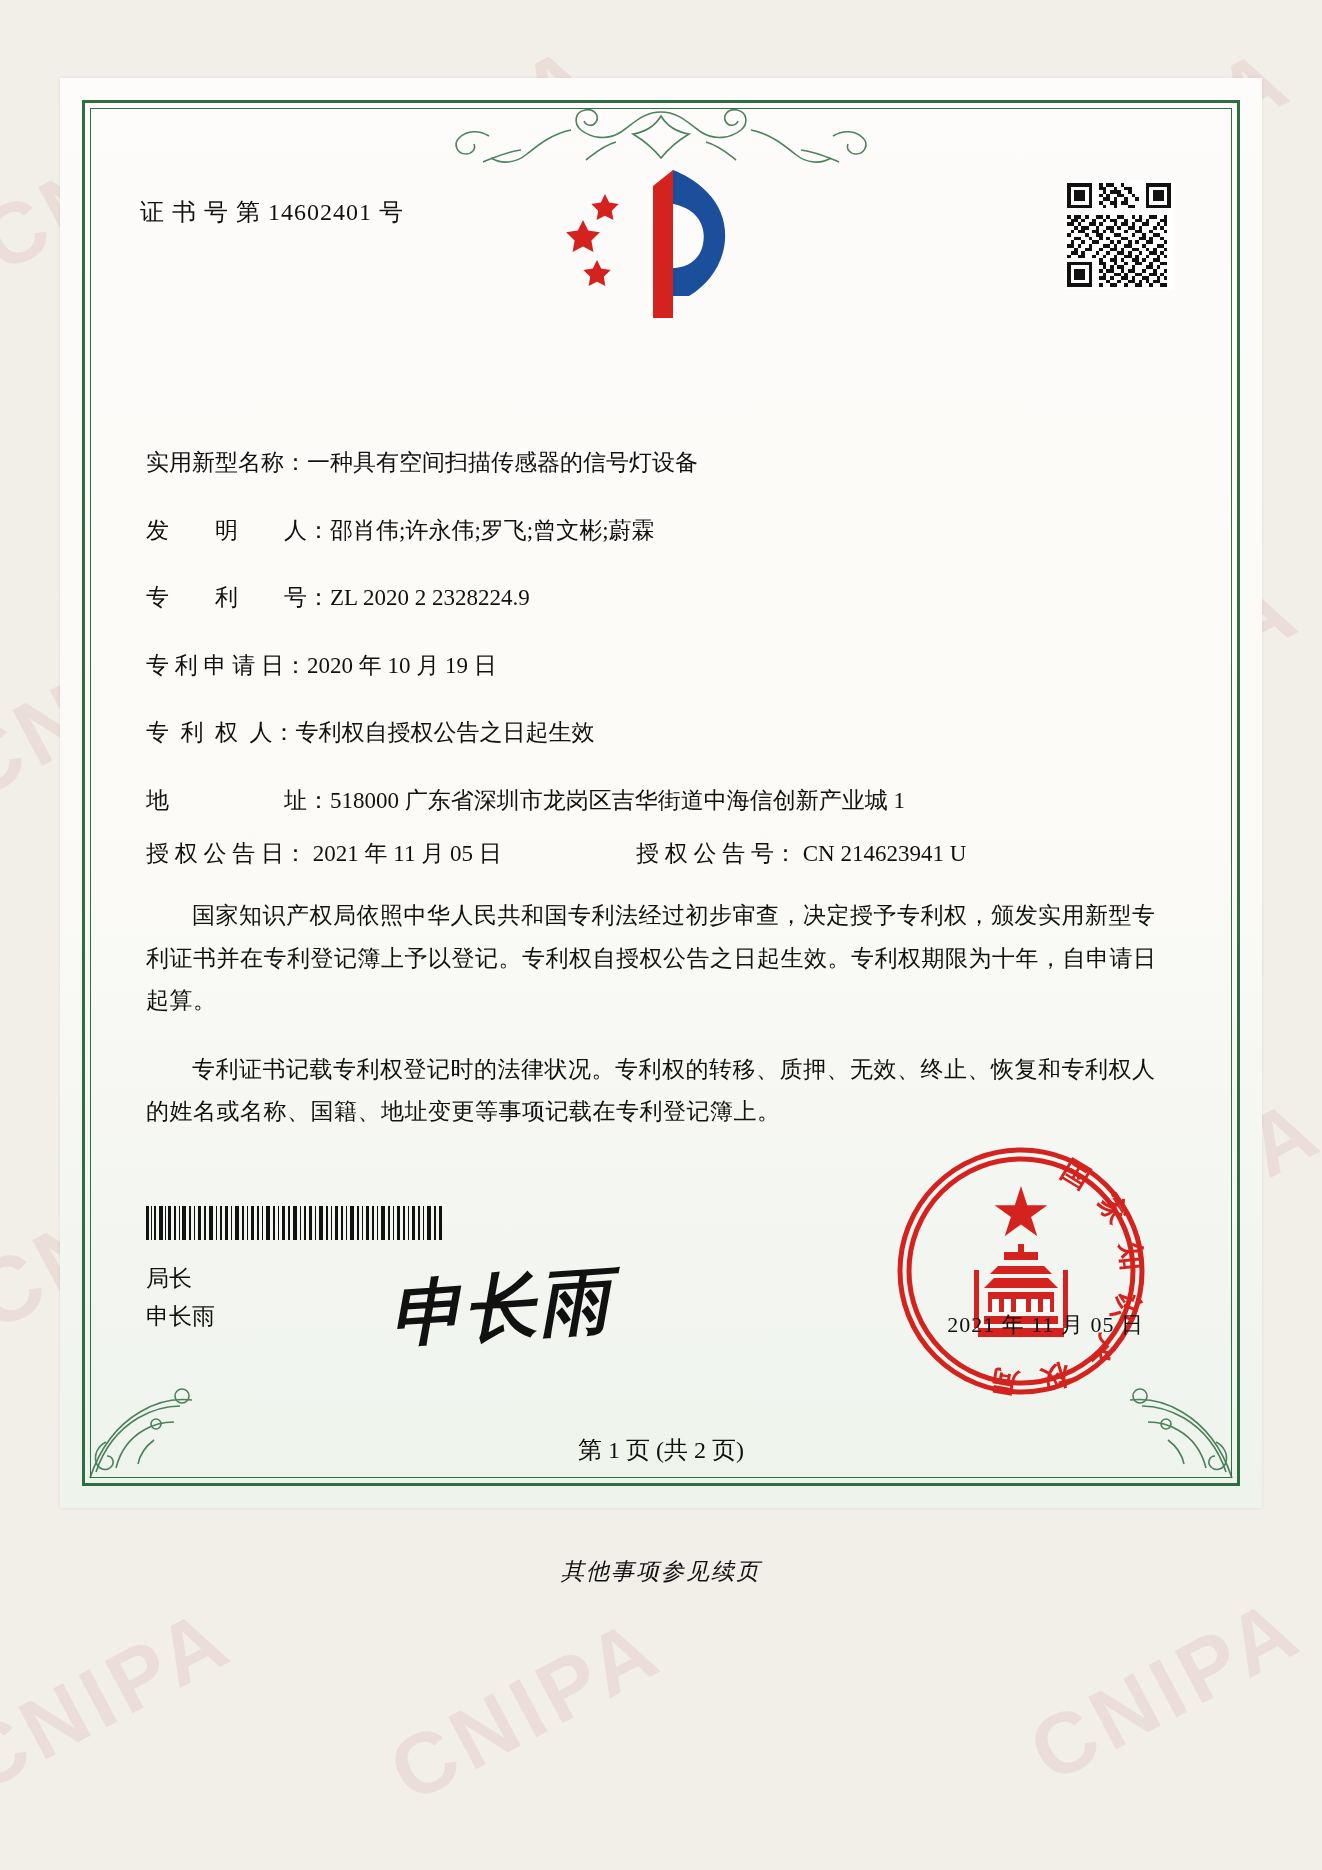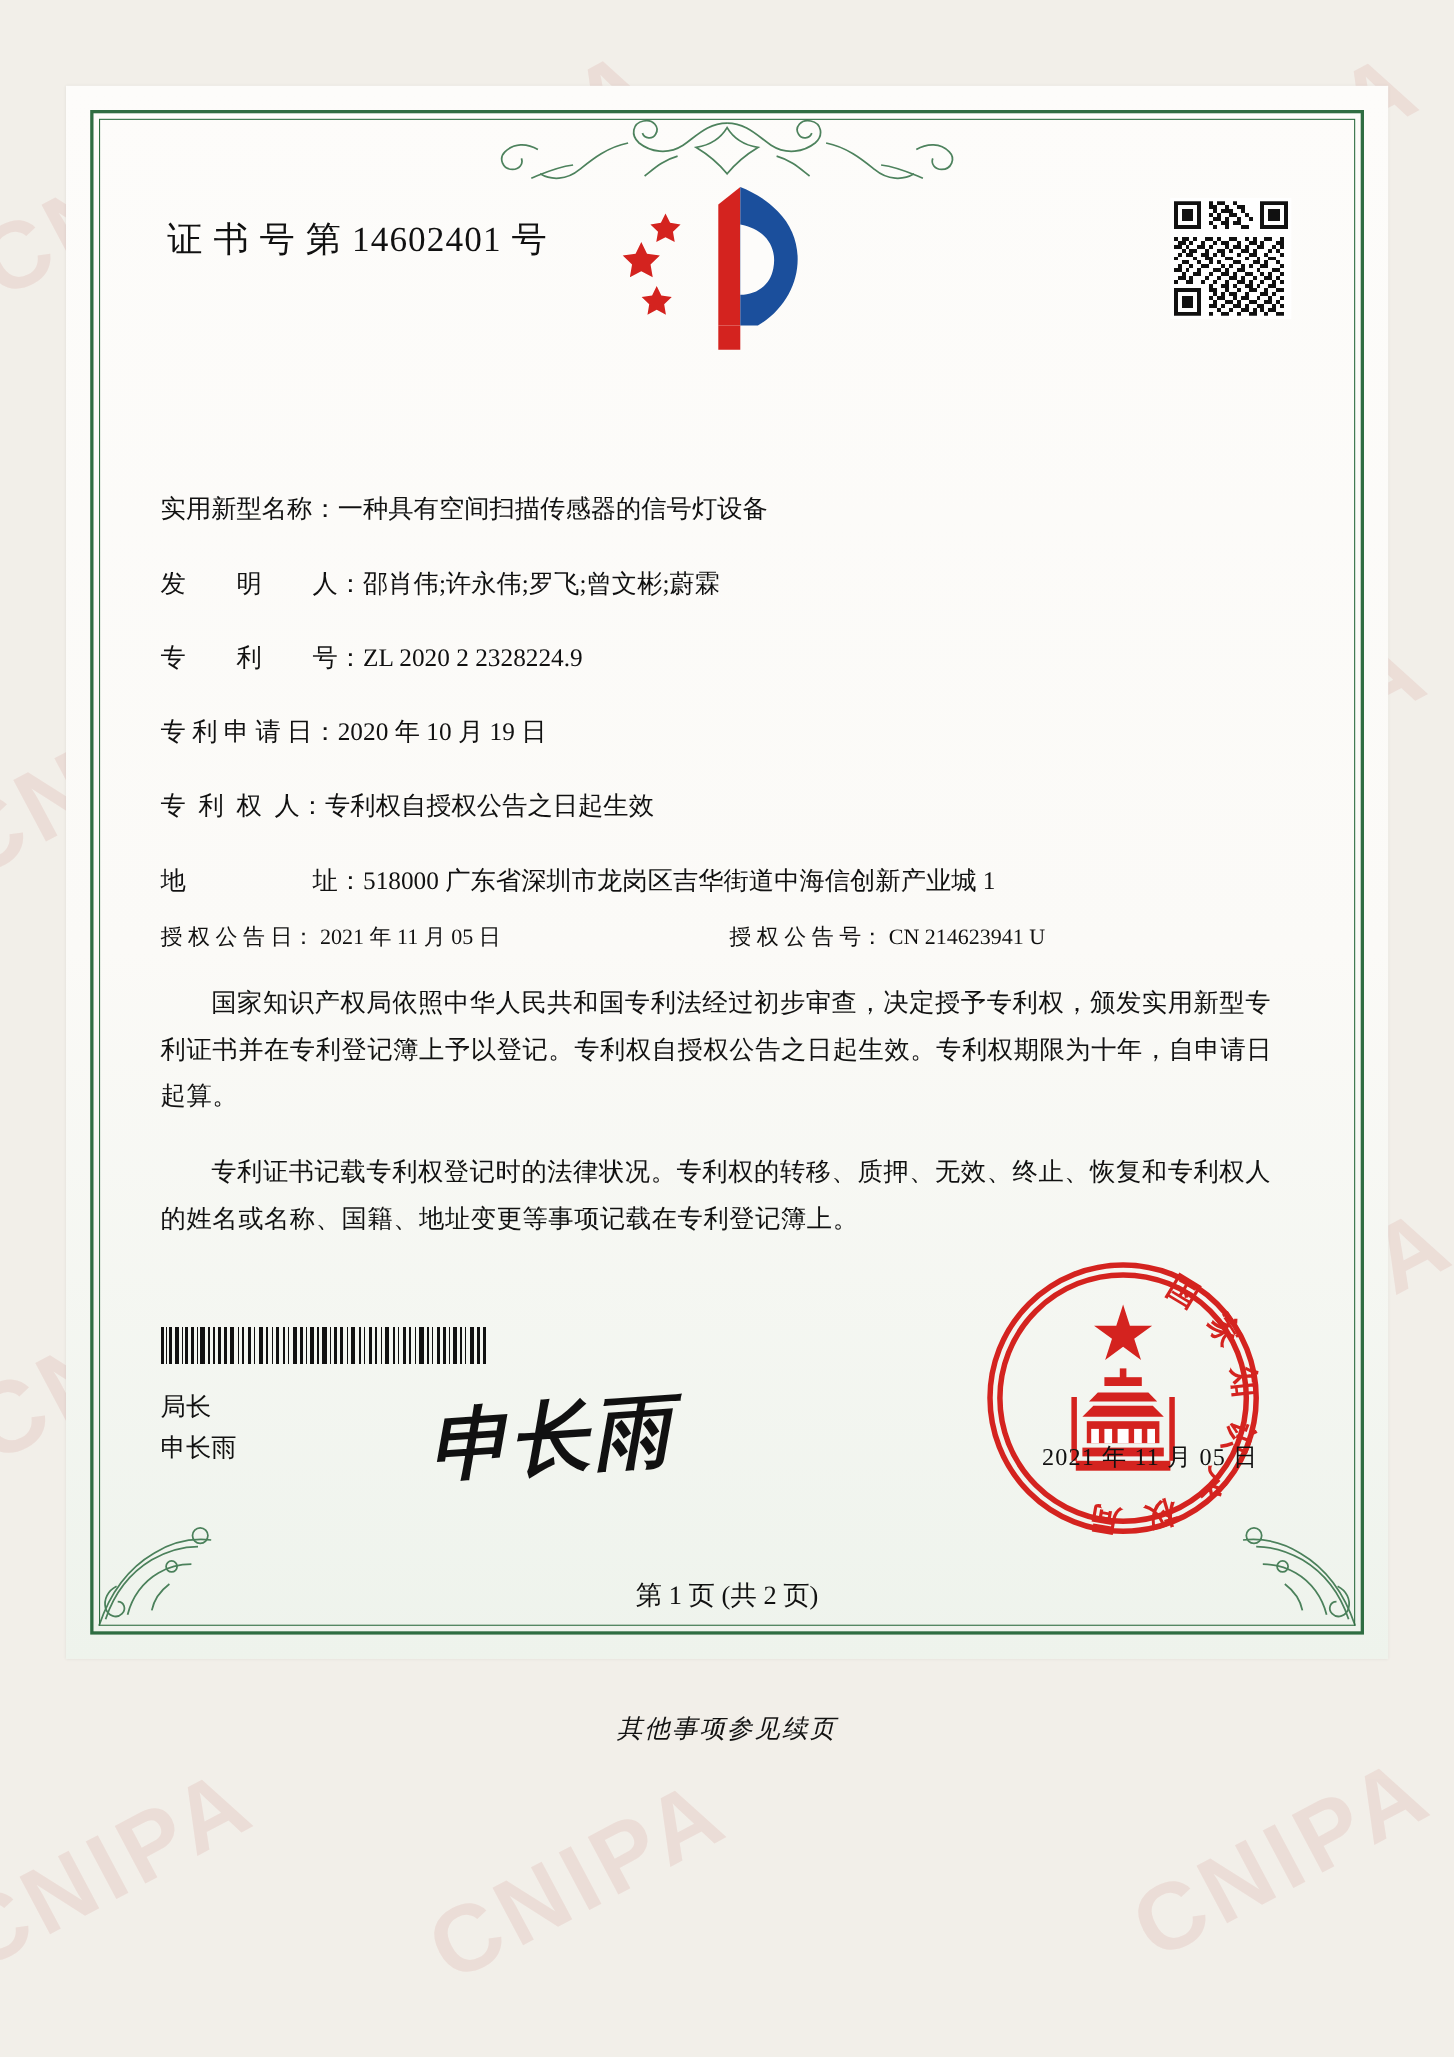--- a/index.html
+++ b/index.html
@@ -42,22 +42,22 @@
     border:1px solid #2f6d42;
   }
   .orn{position:absolute;color:#2f6d42;opacity:.85;}
   .orn-top{left:50%;transform:translateX(-50%);top:24px;}
   .orn-bl{left:26px;bottom:26px;}
   .orn-br{right:26px;bottom:26px;}
 
   .content{position:absolute;left:80px;top:80px;right:80px;bottom:40px;}
 
   .cert-no{
-    font-size:32px;color:#111;letter-spacing:1px;
-    position:absolute;left:12px;top:38px;
+    font-size:24px;color:#111;letter-spacing:1px;
+    position:absolute;left:0;top:38px;
   }
 
   .qr{
     position:absolute;right:8px;top:22px;width:104px;height:104px;
     background:#fff;padding:3px;
   }
 
   .emblem{
     position:absolute;left:50%;transform:translateX(-50%);top:10px;
     width:200px;height:155px;
@@ -72,21 +72,21 @@
   }
 
   .fields{position:absolute;left:6px;right:16px;top:288px;}
   .row{
     display:flex;align-items:flex-start;
     font-size:23px;color:#111;margin-bottom:33px;line-height:1.5;
   }
   .lbl{white-space:pre;flex:0 0 auto;}
   .val{flex:1 1 auto;}
   .row.two{margin-bottom:20px;}
-  .row-split{display:flex;font-size:20px;color:#111;margin-bottom:20px;gap:27px;}
+  .row-split{display:flex;font-size:23px;color:#111;margin-bottom:20px;}
   .row-split .left{flex:0 0 490px;}
   .addr-cont{margin-left:132px;font-size:23px;color:#111;margin-top:-24px;margin-bottom:30px;}
 
   .para{
     font-size:23px;color:#111;line-height:1.85;
     text-indent:2em;margin-top:26px;letter-spacing:.5px;
   }
 
   
   .barcode{

